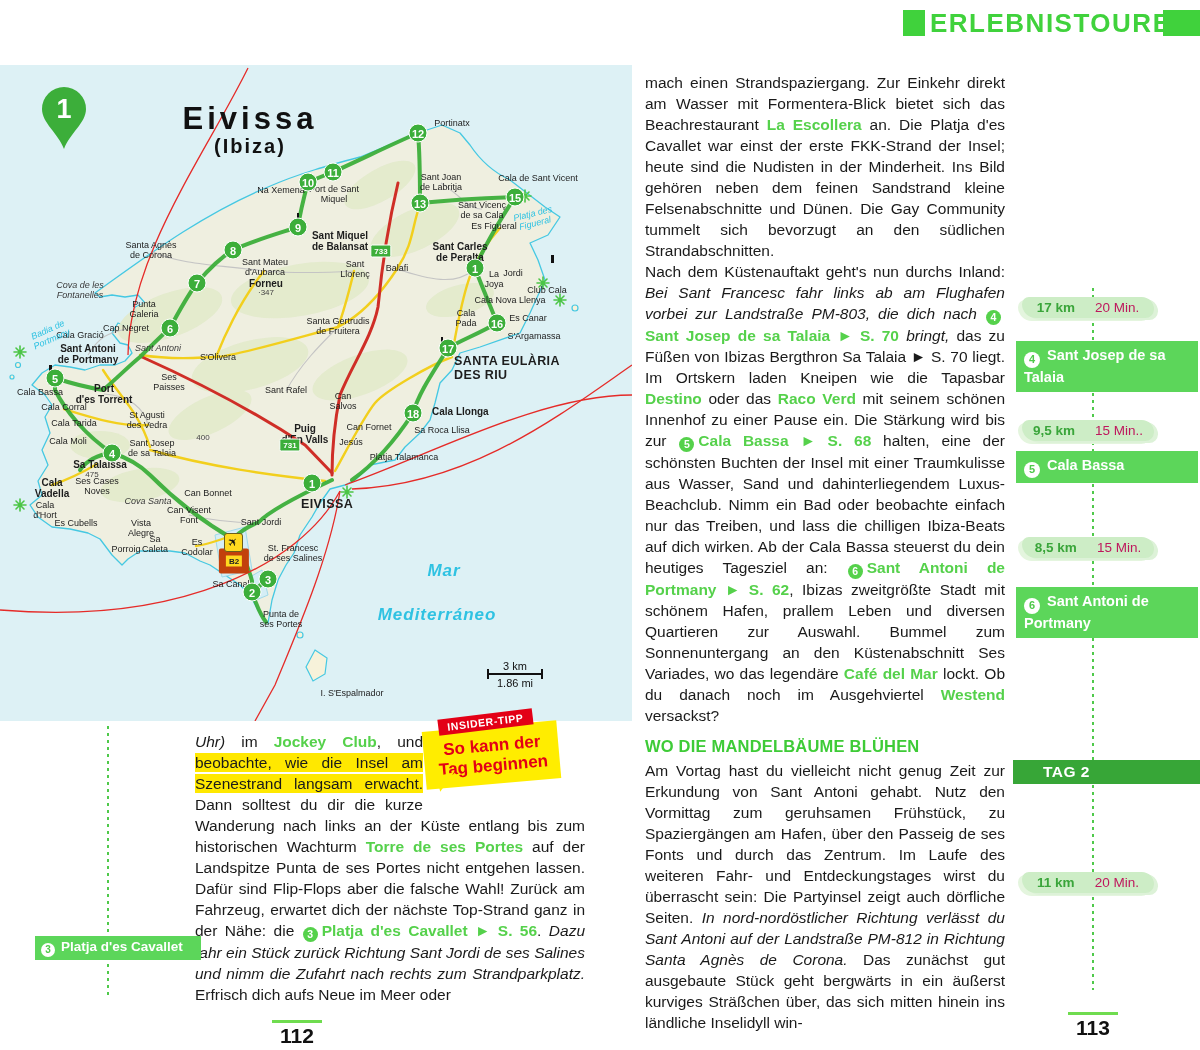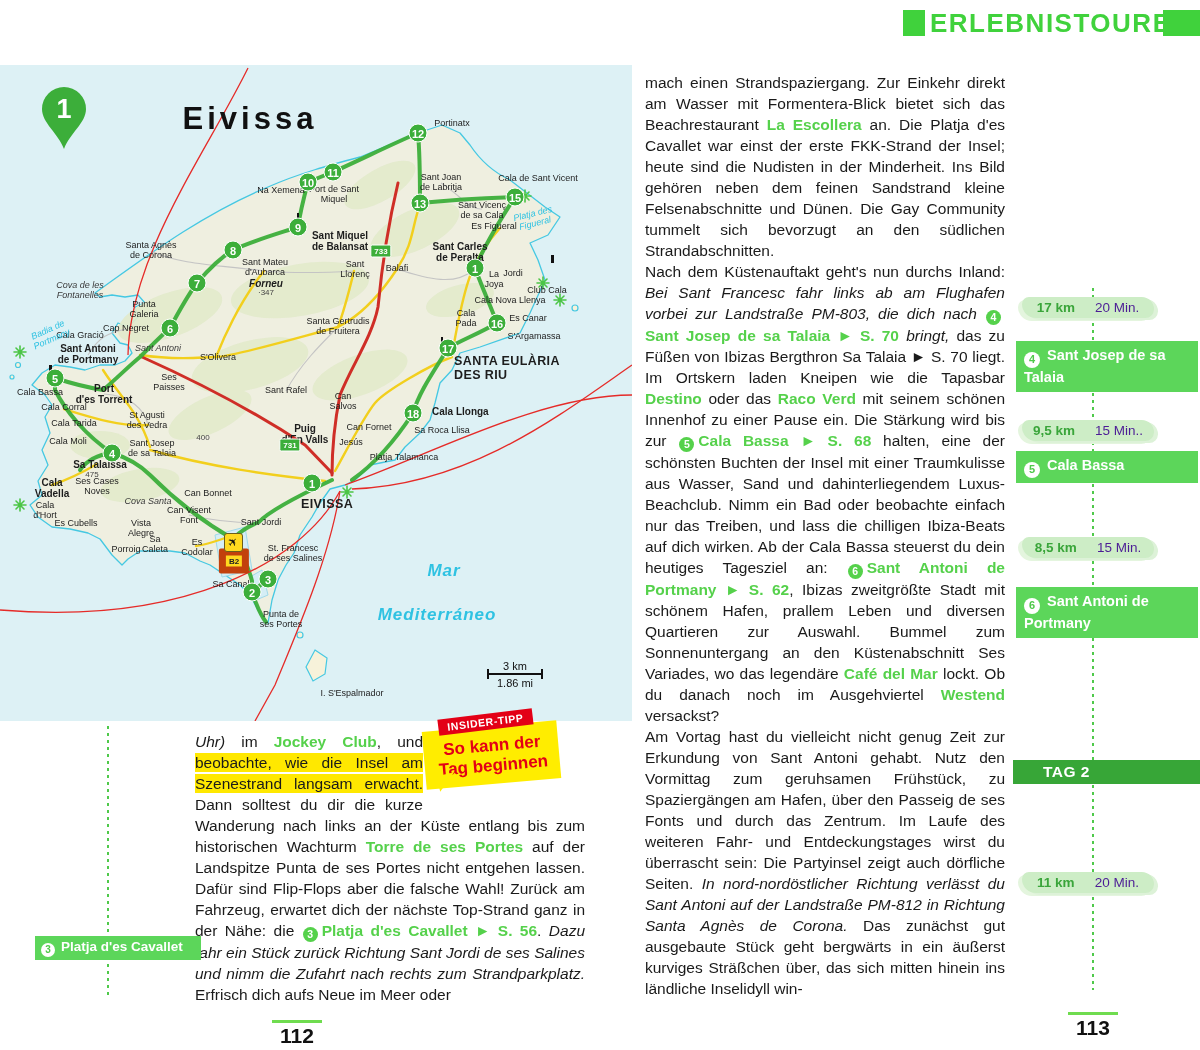--- a/index.html
+++ b/index.html
@@ -66,21 +66,21 @@
   .tip-tail{position:absolute;left:12px;bottom:-2px;width:0;height:0;border-top:16px solid #ffed00;
             border-right:18px solid transparent;transform:rotate(-8deg);}
   
   .sidebar{position:absolute;left:1010px;top:0;width:190px;height:1050px;}
   .dotline{position:absolute;width:2px;background:repeating-linear-gradient(to bottom,#4fc94a 0 3px,transparent 3px 7px);}
   .dot-right{left:82px;top:288px;height:702px;}
   .dot-left{position:absolute;left:107px;top:726px;height:272px;}
   .dist{position:absolute;left:12px;width:132px;padding:3px 0;text-align:center;background:#cdedc6;
         border-radius:8px 14px 10px 16px;font-size:13.5px;box-shadow:4px 2px 0 #ddf2d8,-4px 3px 0 #e4f5de;}
   .dist .km{font-weight:bold;color:#3aa53a;margin-right:20px;}
-  .dist .min{color:#4c1d95;}
+  .dist .min{color:#be185d;}
   .stop{position:absolute;left:6px;width:168px;background:#5cd65a;color:#fff;font-weight:bold;
         font-size:14.5px;line-height:19px;padding:5px 6px 5px 8px;white-space:pre-line;}
   .stop .stop-num{display:inline-flex;width:16px;height:16px;border-radius:50%;background:#fff;
         color:#4fc94a;font-size:11px;align-items:center;justify-content:center;margin-right:7px;vertical-align:-3px;}
   .day{position:absolute;left:3px;width:158px;background:#37a637;color:#fff;font-weight:bold;
        font-size:15.5px;padding:3px 0 3px 30px;letter-spacing:.5px;}
   
   .badge-left{position:absolute;left:35px;top:936px;width:160px;background:#5cd65a;color:#fff;
               font-weight:bold;font-size:13.5px;padding:3px 0 3px 6px;}
   .badge-left .stop-num{display:inline-flex;width:14px;height:14px;border-radius:50%;background:#fff;
@@ -214,20 +214,21 @@
         <rect x="441" y="272" width="2" height="7"></rect>
       </g>
     </svg>
 
     <svg class="pin" width="56" height="70" viewBox="0 0 56 70">
       <path d="M28,66 C22,50 6,40 6,26 A22,22 0 1 1 50,26 C50,40 34,50 28,66 Z" fill="#3cae3a"></path>
       <text x="28" y="35" text-anchor="middle" font-size="27" font-weight="bold" fill="#ffffff">1</text>
     </svg>
 
     <div class="map-title">Eivissa</div>
+    <div class="map-subtitle">(Ibiza)</div>
 
     <div id="map-labels">
         <div class="maplabel t" style="left: 40px; top: 328px;">Cala Bassa</div>
         <div class="maplabel t" style="left: 64px; top: 343px;">Cala Corral</div>
         <div class="maplabel t" style="left: 74px; top: 359px;">Cala Tarida</div>
         <div class="maplabel t" style="left: 68px; top: 377px;">Cala Moli</div>
         <div class="maplabel t" style="left: 45px; top: 446px;">Cala
 d'Hort</div>
         <div class="maplabel t" style="left: 76px; top: 459px;">Es Cubells</div>
         <div class="maplabel b" style="left: 52px; top: 424px;">Cala
@@ -251,21 +252,21 @@
         <div class="maplabel t" style="left: 80px; top: 271px;">Cala Gració</div>
         <div class="maplabel t" style="left: 126px; top: 264px;">Cap Negret</div>
         <div class="maplabel t" style="left: 144px; top: 245px;">Punta
 Galeria</div>
         <div class="maplabel i" style="left: 80px; top: 226px;">Cova de les
 Fontanelles</div>
         <div class="maplabel t" style="left: 151px; top: 186px;">Santa Agnès
 de Corona</div>
         <div class="maplabel t" style="left: 265px; top: 203px;">Sant Mateu
 d'Aubarca</div>
-        <div class="maplabel b" style="left: 266px; top: 219px; font-style: italic;">Forneu</div>
+        <div class="maplabel b" style="left: 266px; top: 219px;">Forneu</div>
         <div class="maplabel e" style="left: 266px; top: 228px;">·347</div>
         <div class="maplabel t" style="left: 281px; top: 126px;">Na Xemena</div>
         <div class="maplabel t" style="left: 334px; top: 130px;">Port de Sant
 Miquel</div>
         <div class="maplabel b" style="left: 340px; top: 177px;">Sant Miquel
 de Balansat</div>
         <div class="maplabel t" style="left: 355px; top: 205px;">Sant
 Llorenç</div>
         <div class="maplabel t" style="left: 338px; top: 262px;">Santa Gertrudis
 de Fruitera</div>
@@ -376,20 +377,21 @@
   </div>
 
   <div class="dotline dot-left"></div>
   <div class="badge-left">
     <span class="stop-num">3</span><span>Platja d'es Cavallet</span>
   </div>
 
   <div class="col right-col">
     <p><span class="seg">mach einen Strandspaziergang. Zur Einkehr direkt am Wasser mit Formentera-Blick bietet sich das Beachrestaurant </span><span class="seg g">La Escollera</span><span class="seg"> an. Die Platja d'es Cavallet war einst der erste FKK-Strand der Insel; heute sind die Nudisten in der Minderheit. Ins Bild gehören neben dem feinen Sandstrand kleine Felsenabschnitte und Dünen. Die Gay Community tummelt sich bevorzugt an den südlichen Strandabschnitten.</span></p>
     <p><span class="seg">Nach dem Küstenauftakt geht's nun durchs Inland: </span><span class="seg i">Bei Sant Francesc fahr links ab am Flughafen vorbei zur Landstraße PM-803, die dich nach</span><span class="seg"> </span><span class="num-circle">4</span><span class="seg g">Sant Josep de sa Talaia ► S. 70</span><span class="seg i"> bringt,</span><span class="seg"> das zu Füßen von Ibizas Bergthron Sa Talaia ► S. 70 liegt. Im Ortskern laden Kneipen wie die Tapasbar </span><span class="seg g">Destino</span><span class="seg"> oder das </span><span class="seg g">Raco Verd</span><span class="seg"> mit seinem schönen Innenhof zu einer Pause ein. Die Stärkung wird bis zur </span><span class="num-circle">5</span><span class="seg g">Cala Bassa ► S. 68</span><span class="seg"> halten, eine der schönsten Buchten der Insel mit einer Traumkulisse aus Wasser, Sand und dahinterliegendem Luxus-Beachclub. Nimm ein Bad oder beobachte einfach nur das Treiben, und lass die chilligen Ibiza-Beats auf dich wirken. Ab der Cala Bassa steuerst du dein heutiges Tagesziel an: </span><span class="num-circle">6</span><span class="seg g">Sant Antoni de Portmany ► S. 62</span><span class="seg">, Ibizas zweitgrößte Stadt mit schönem Hafen, prallem Leben und diversen Quartieren zur Auswahl. Bummel zum Sonnenuntergang an den Küstenabschnitt Ses Variades, wo das legendäre </span><span class="seg g">Café del Mar</span><span class="seg"> lockt. Ob du danach noch im Ausgehviertel </span><span class="seg g">Westend</span><span class="seg"> versackst?</span></p>
+    <h2>WO DIE MANDELBÄUME BLÜHEN</h2>
     <p><span class="seg">Am Vortag hast du vielleicht nicht genug Zeit zur Erkundung von Sant Antoni gehabt. Nutz den Vormittag zum geruhsamen Frühstück, zu Spaziergängen am Hafen, über den Passeig de ses Fonts und durch das Zentrum. Im Laufe des weiteren Fahr- und Entdeckungstages wirst du überrascht sein: Die Partyinsel zeigt auch dörfliche Seiten. </span><span class="seg i">In nord-nordöstlicher Richtung verlässt du Sant Antoni auf der Landstraße PM-812 in Richtung Santa Agnès de Corona.</span><span class="seg"> Das zunächst gut ausgebaute Stück geht bergwärts in ein äußerst kurviges Sträßchen über, das sich mitten hinein ins ländliche Inselidyll win-</span></p>
   </div>
 
   <div class="sidebar">
     <div class="dotline dot-right"></div>
     <div id="sidebar-segs">
         <div class="dist" style="top: 297px;"><span class="km">17 km</span><span class="min">20 Min.</span></div>
         <div class="stop" style="top: 341px;"><span class="stop-num">4</span>Sant Josep de sa
 Talaia</div>
         <div class="dist" style="top: 420px;"><span class="km">9,5 km</span><span class="min">15 Min..</span></div>

